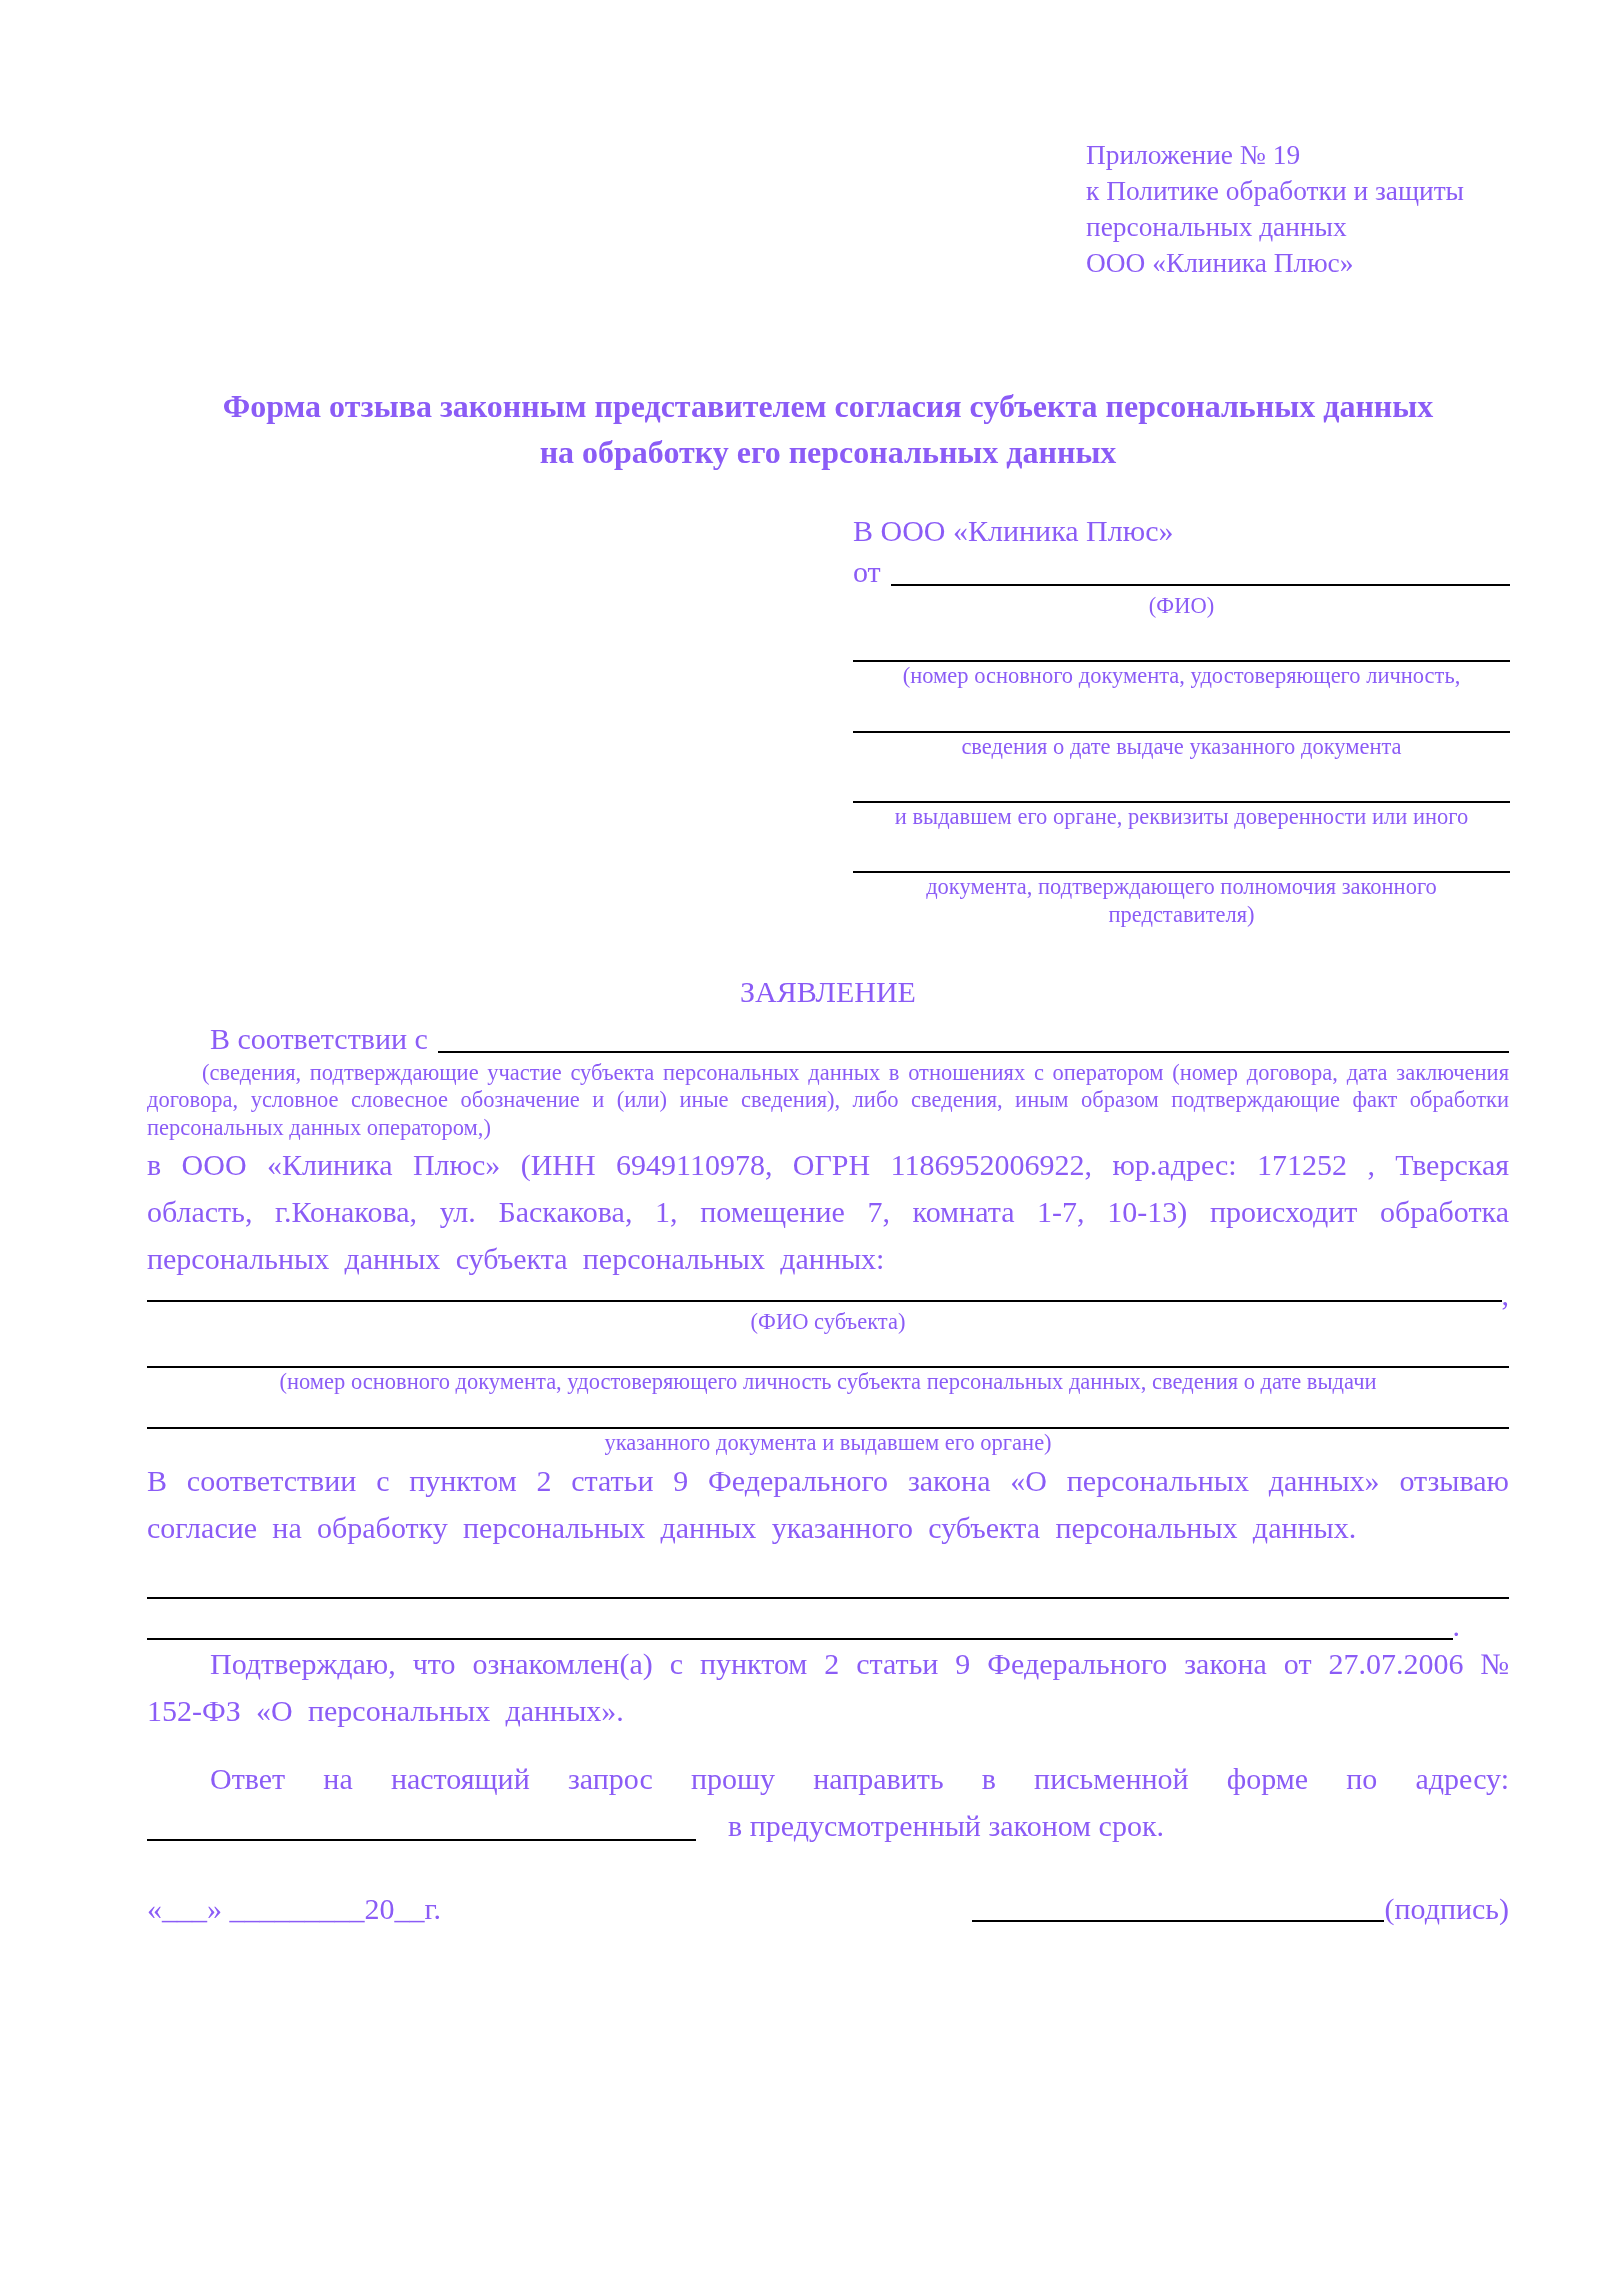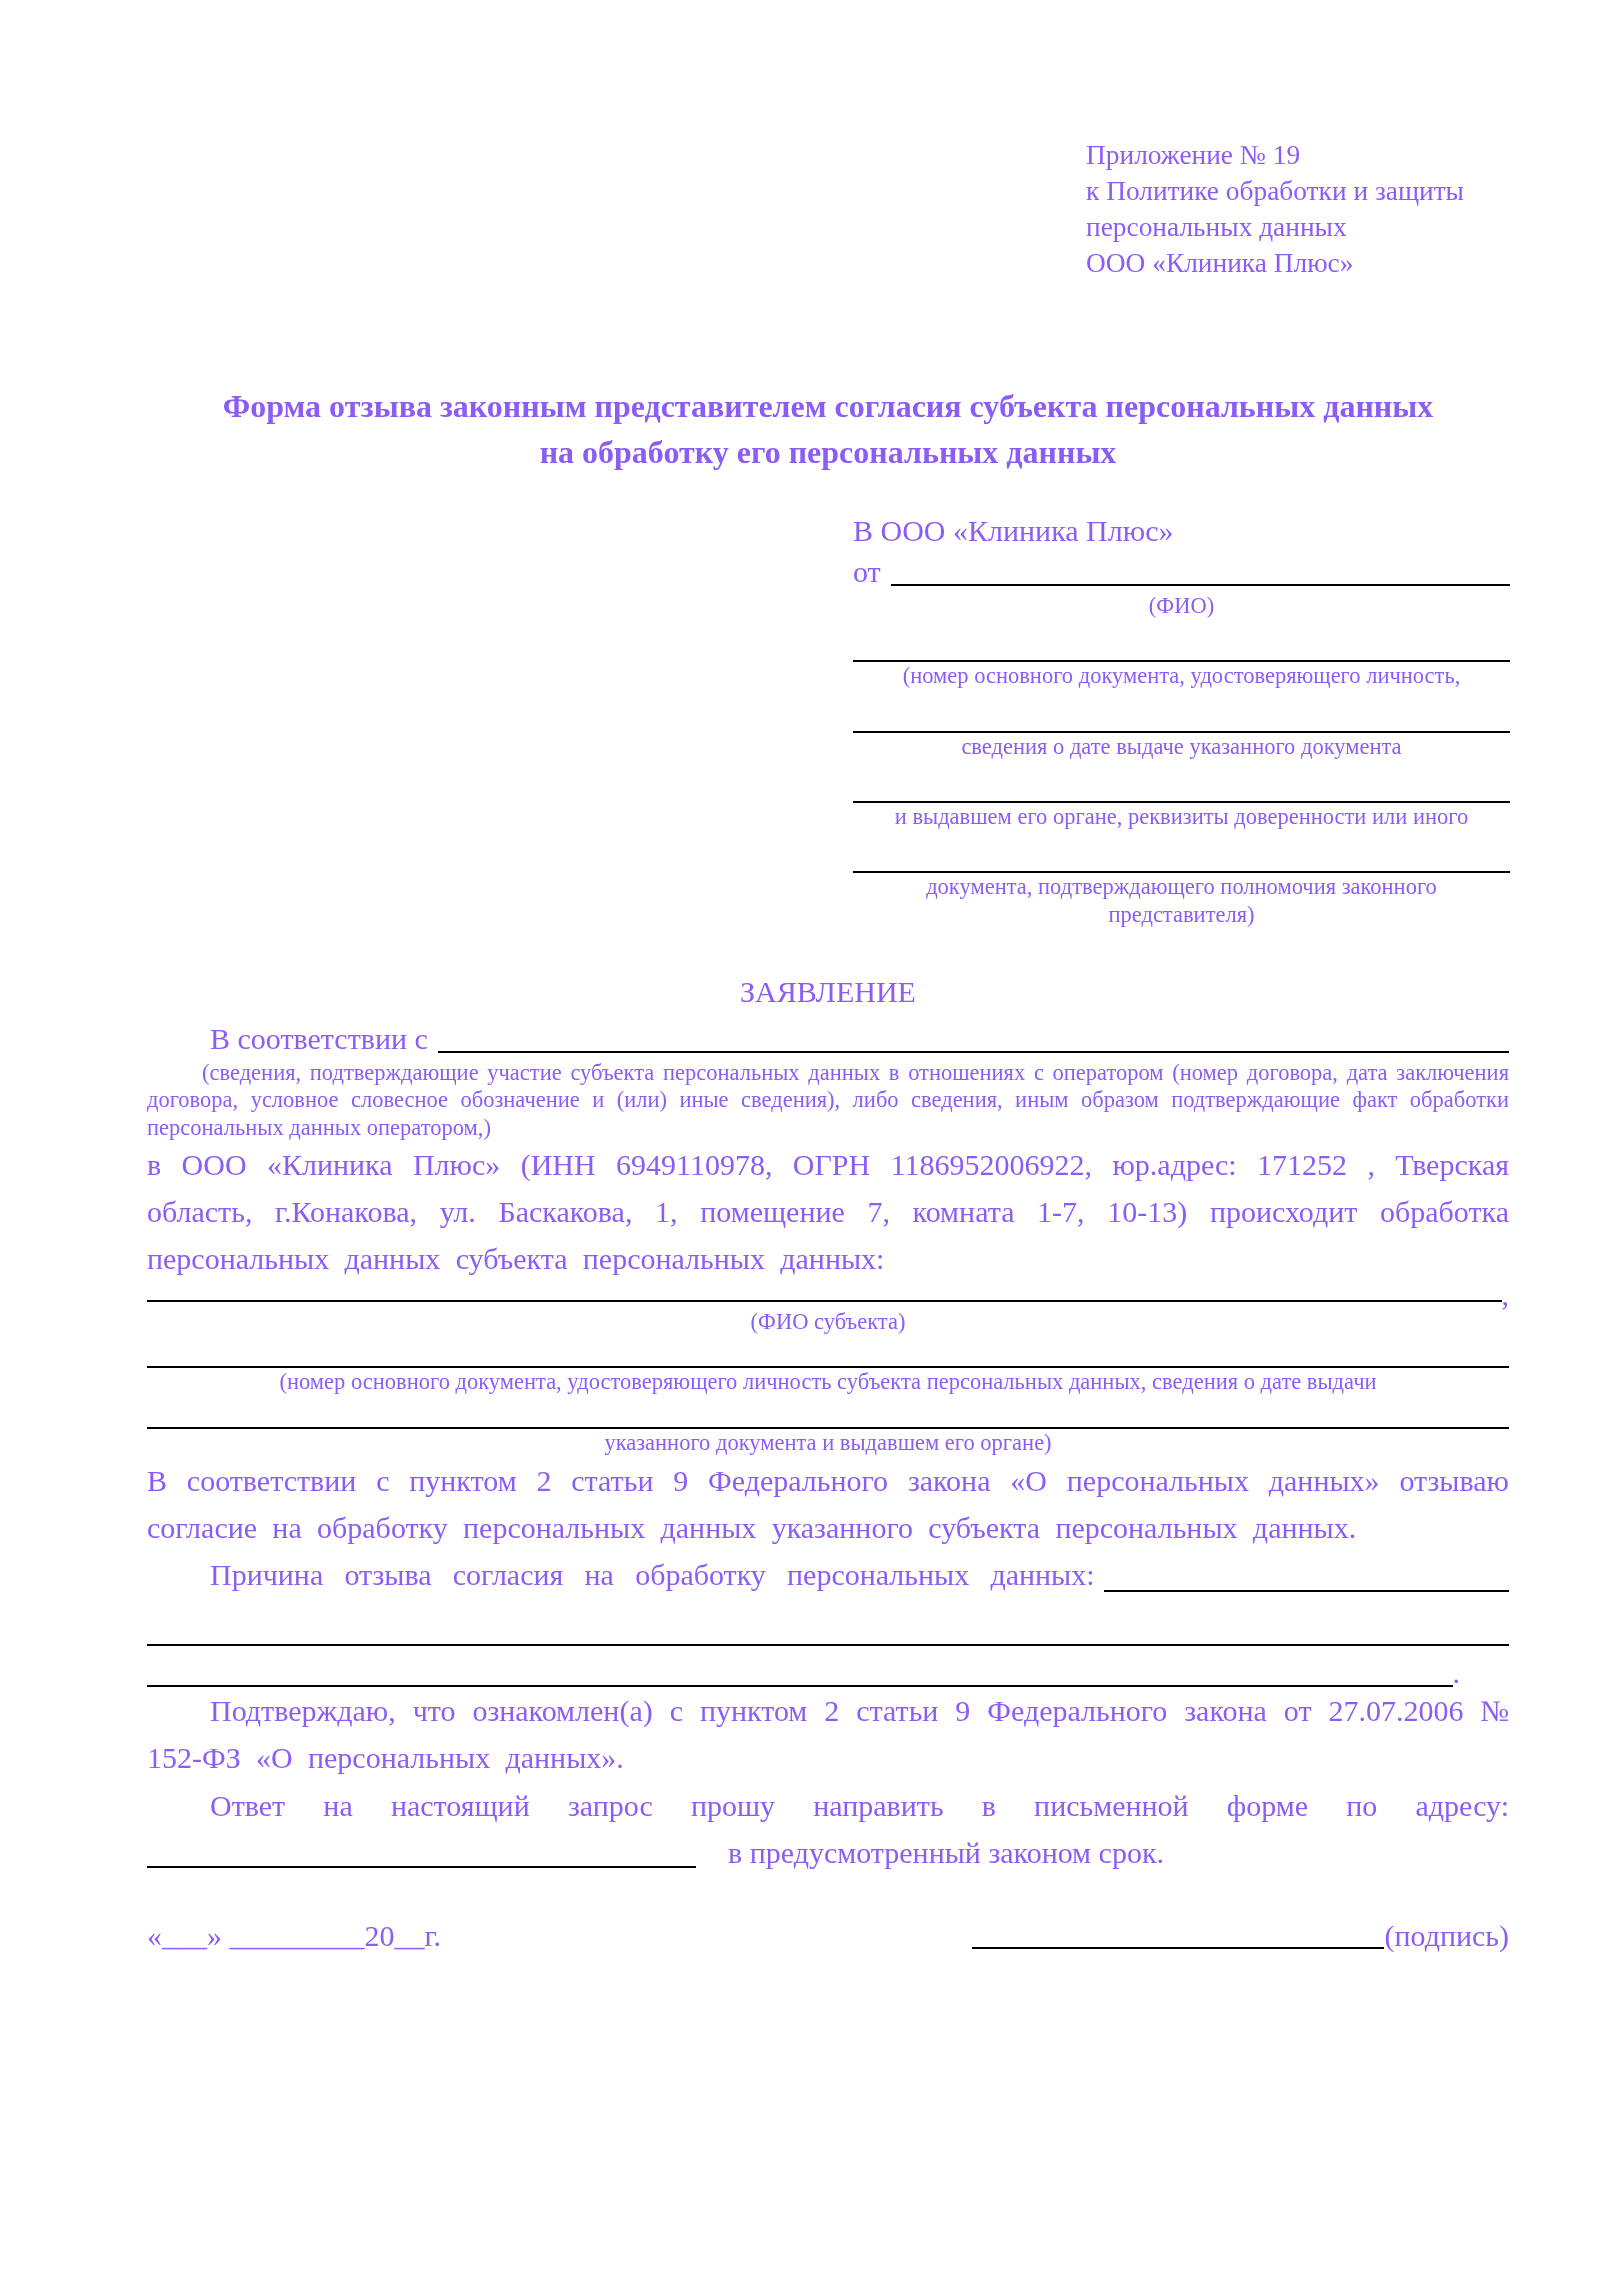--- a/index.html
+++ b/index.html
@@ -34,21 +34,21 @@
   .fio-row{display:flex;font-size:30px;}
   .fio-row .blank2{flex:1 1 auto;height:17.6px;border-bottom:2.9px solid #000;}
   .fio-row .tail{align-self:flex-end;line-height:25.5px;}
   .full-blank{height:21.6px;border-bottom:2.9px solid #000;margin-top:9.8px;}
   .reason-row{display:flex;font-size:30px;line-height:47px;padding-left:63px;}
   .reason-row .txt{white-space:nowrap;word-spacing:13.7px;}
   .reason-blank{height:33px;border-bottom:2.9px solid #000;margin-top:13.7px;}
   .period-row{display:flex;padding-right:49px;font-size:30px;}
   .period-row .blank2{flex:1 1 auto;height:39px;border-bottom:2.9px solid #000;}
   .period-row .tail{align-self:flex-end;line-height:29px;}
-  .reply{font-size:30px;line-height:47px;text-indent:63px;text-align:justify;text-align-last:justify;word-spacing:5.9px;margin-top:1px;}
+  .reply{font-size:30px;line-height:47px;text-indent:63px;text-align:justify;text-align-last:justify;word-spacing:5.9px;margin-top:21px;}
   .reply-line-row{display:flex;font-size:30px;line-height:47px;gap:32px;}
   .reply-line-row .lead-line{width:549px;border-bottom:2.9px solid #000;height:37px;}
   
   .bottom-row{display:flex;justify-content:space-between;align-items:flex-end;margin-top:39px;font-size:30px;line-height:41px;}
   .sig{display:flex;align-items:flex-end;}
   .sig-line{width:412px;border-bottom:2.9px solid #000;height:29px;margin-bottom:6.9px;}
 </style>
 </head>
 <body>
 
@@ -102,24 +102,20 @@
   <div class="cap">(ФИО субъекта)</div>
 
   <div class="full-blank"></div>
   <div class="cap">(номер основного документа, удостоверяющего личность субъекта персональных данных, сведения о дате выдачи</div>
 
   <div class="full-blank"></div>
   <div class="cap">указанного документа и выдавшем его органе)</div>
 
   <div class="par">В соответствии с пунктом 2 статьи 9 Федерального закона «О персональных данных» отзываю согласие на обработку персональных данных указанного субъекта персональных данных.</div>
 
-  <div class="reason-row">
-    <span class="txt">Причина отзыва согласия на обработку персональных данных:</span>
-    <div class="fill"></div>
-  </div>
 
   <div class="reason-blank"></div>
   <div class="period-row">
     <div class="blank2"></div>
     <span class="tail">.</span>
   </div>
 
   <div class="par ind">Подтверждаю, что ознакомлен(а) с пунктом 2 статьи 9 Федерального закона от 27.07.2006 № 152-ФЗ «О персональных данных».</div>
 
   <div class="reply">Ответ на настоящий запрос прошу направить в письменной форме по адресу:</div>

